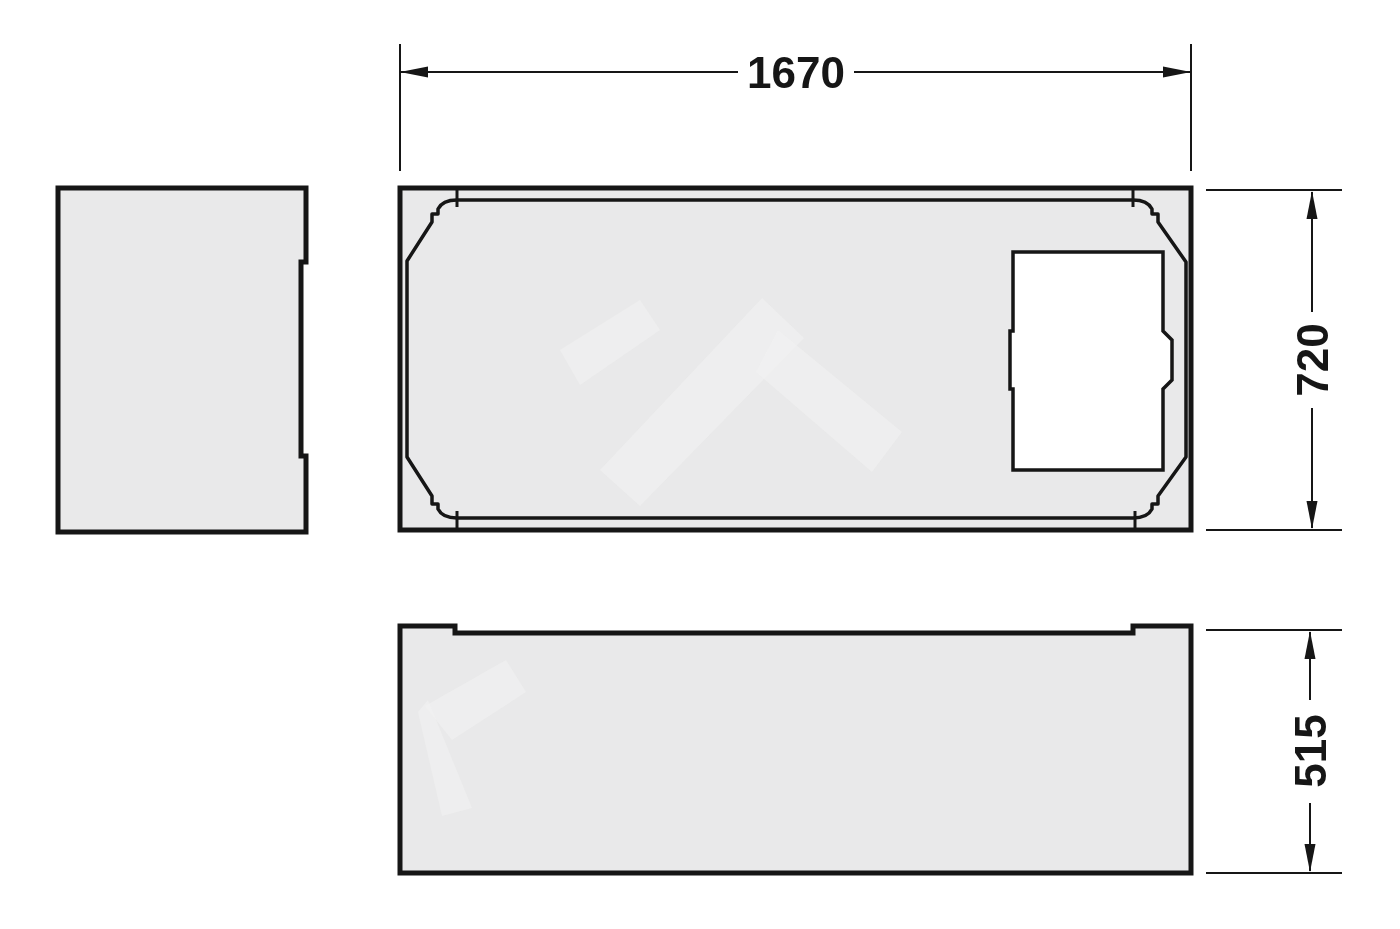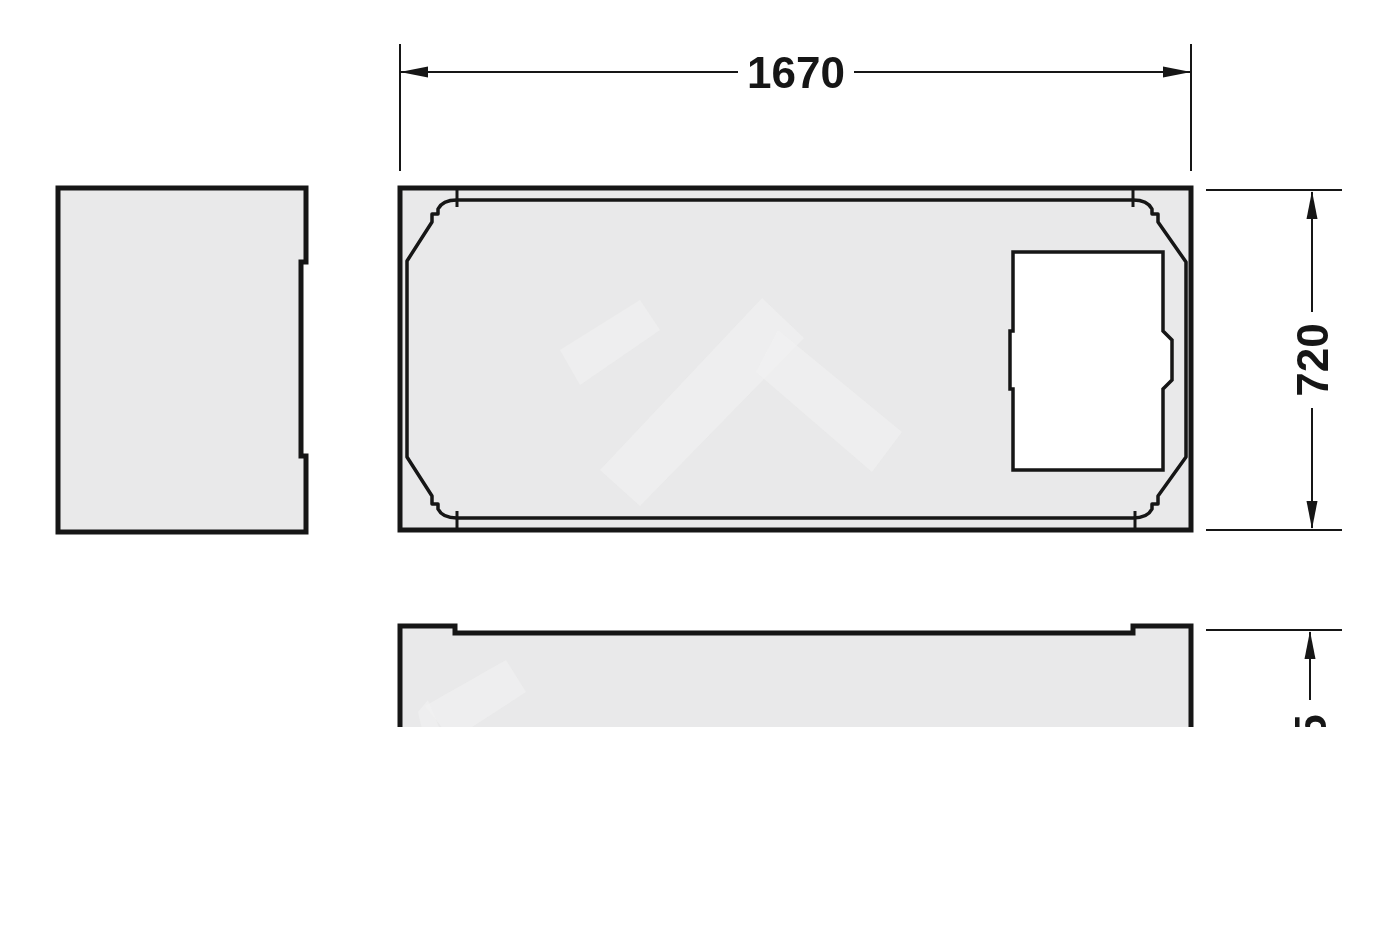--- a/index.html
+++ b/index.html
@@ -4,21 +4,21 @@
 <style>
   :root{
     --background:#ffffff;
     --panel-fill:#e9e9ea;
     --cutout-fill:#ffffff;
     --line:#161616;
     --watermark:#f2f2f3;
   }
   html,body{margin:0;padding:0;background:var(--background);}
   .canvas-wrap{
-    width:1400px;height:727px;position:relative;background:var(--background);
+    width:1400px;height:929px;position:relative;background:var(--background);
     font-family:"Liberation Sans", sans-serif;
   }
   svg{display:block;}
   .panel{fill:var(--panel-fill);stroke:var(--line);stroke-width:5;stroke-linejoin:miter;}
   .contour{fill:none;stroke:var(--line);stroke-width:3.5;stroke-linejoin:round;}
   .cutout{fill:var(--cutout-fill);stroke:var(--line);stroke-width:3.5;stroke-linejoin:miter;}
   .tick{stroke:var(--line);stroke-width:3;fill:none;}
   .dim{stroke:var(--line);stroke-width:2;fill:none;}
   .arrow{fill:var(--line);stroke:none;}
   .dim-text{

